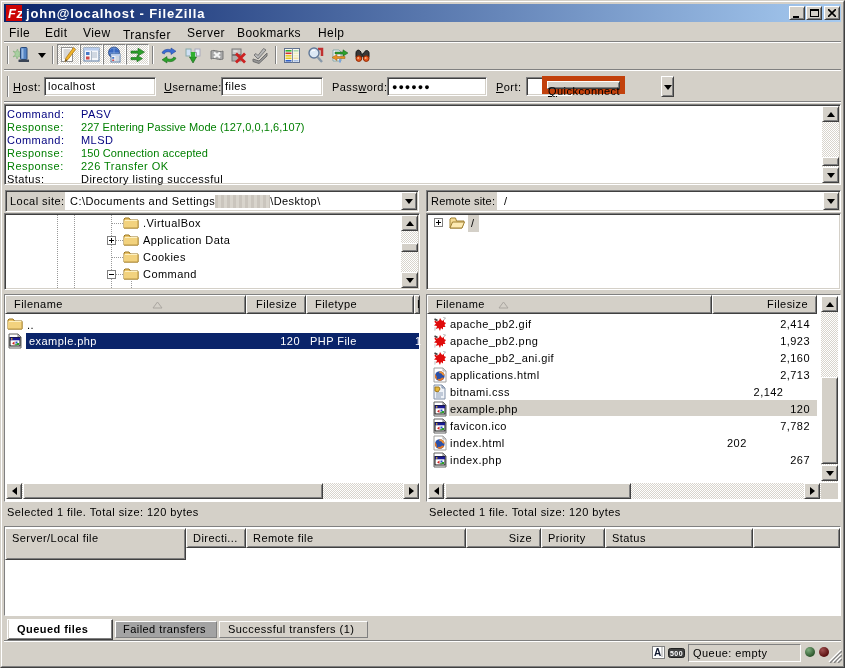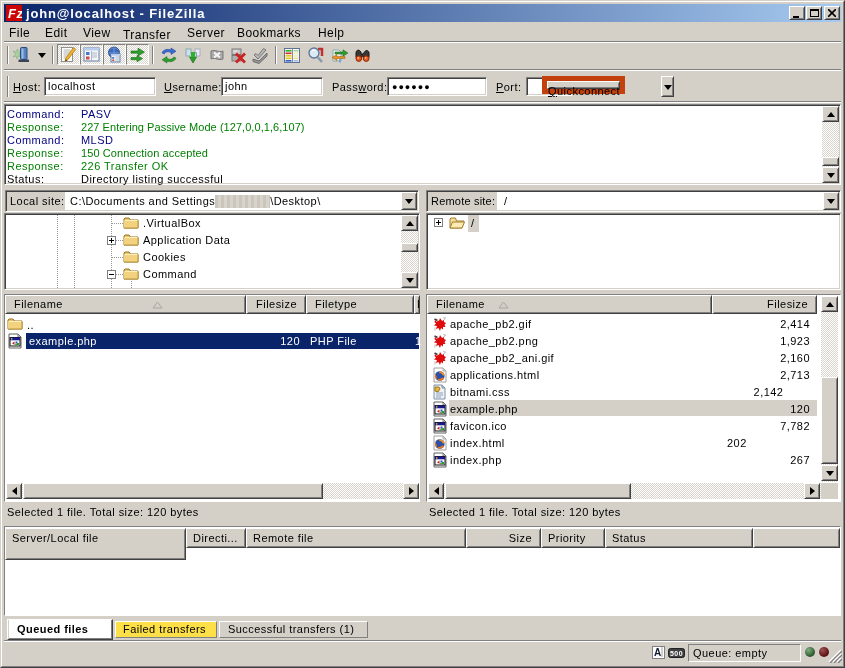--- a/index.html
+++ b/index.html
@@ -77,21 +77,21 @@
 <div class="ab" id="tb-binoc" style="left:353px;top:47px;width:17px;height:17px"></div>
 
 <div class="ab hgroove" style="left:4px;top:69px;width:837px"></div>
 <div class="ab vline" style="left:7px;top:76px;height:21px"></div>
 <div class="ab t11" style="left:13px;top:81px"><u>H</u>ost:</div>
 <div class="ab sunken" style="left:44px;top:77px;width:112px;height:19px">
     <div class="t11" style="padding:2px 0 0 3px">localhost</div>
   </div>
 <div class="ab t11" style="left:164px;top:81px"><u>U</u>sername:</div>
 <div class="ab sunken" style="left:221px;top:77px;width:102px;height:19px">
-    <div class="t11" style="padding:2px 0 0 3px">john</div>
+    <div class="t11" style="padding:2px 0 0 3px">files</div>
   </div>
 <div class="ab t11" style="left:332px;top:81px">Pass<u>w</u>ord:</div>
 <div class="ab sunken" style="left:387px;top:77px;width:100px;height:19px">
     <div style="font-size:9px;letter-spacing:1px;padding:4px 0 0 4px">●●●●●●</div>
   </div>
 <div class="ab t11" style="left:496px;top:81px"><u>P</u>ort:</div>
 <div class="ab sunken" style="left:526px;top:77px;width:46px;height:19px"></div>
 <div class="ab" style="left:542px;top:76px;width:83px;height:18px;border:5px solid #c2410c">
     <div class="raised" style="width:100%;height:100%;font-size:11px;text-align:center;line-height:19px;white-space:pre"><u>Q</u>uickconnect</div>
   </div>
@@ -311,21 +311,21 @@
 <div class="ab hdrcell" style="left:186px;top:528px;width:60px;height:20px;line-height:19px">Directi...</div>
 <div class="ab hdrcell" style="left:246px;top:528px;width:220px;height:20px;line-height:19px">Remote file</div>
 <div class="ab hdrcell" style="left:466px;top:528px;width:75px;height:20px;line-height:19px;text-align:right;padding-right:8px">Size</div>
 <div class="ab hdrcell" style="left:541px;top:528px;width:64px;height:20px;line-height:19px">Priority</div>
 <div class="ab hdrcell" style="left:605px;top:528px;width:148px;height:20px;line-height:19px">Status</div>
 <div class="ab hdrcell" style="left:753px;top:528px;width:87px;height:20px;line-height:19px"></div>
 
 <div class="ab" style="left:7px;top:619px;width:106px;height:21px;background:#fff;border:1px solid;border-color:#fff #404040 #404040 #fff;box-shadow:inset 1px 0 0 #d4d0c8,inset -1px -1px 0 #808080">
     <div style="font-size:11px;font-weight:bold;padding-left:9px;line-height:18px">Queued files</div>
   </div>
-<div class="ab" style="left:115px;top:621px;width:102px;height:17px;background:#fde047;border:1px solid;border-color:#fff #808080 #808080 #fff">
+<div class="ab" style="left:115px;top:621px;width:102px;height:17px;background:#a3a3a3;border:1px solid;border-color:#fff #808080 #808080 #fff">
     <div style="font-size:11px;padding-left:7px;line-height:15px">Failed transfers</div>
   </div>
 <div class="ab" style="left:219px;top:621px;width:149px;height:17px;background:#d4d0c8;border:1px solid;border-color:#fff #808080 #808080 #fff">
     <div style="font-size:11px;padding-left:8px;line-height:15px">Successful transfers (1)</div>
   </div>
 
 <div class="ab hgroove" style="left:4px;top:640px;width:837px"></div>
 <div class="ab" id="ascii-ico" style="left:652px;top:646px;width:13px;height:13px"></div>
 <div class="ab" id="speed-ico" style="left:668px;top:648px;width:16px;height:10px"></div>
 <div class="ab" style="left:688px;top:644px;width:113px;height:18px;border:1px solid;border-color:#808080 #fff #fff #808080">

